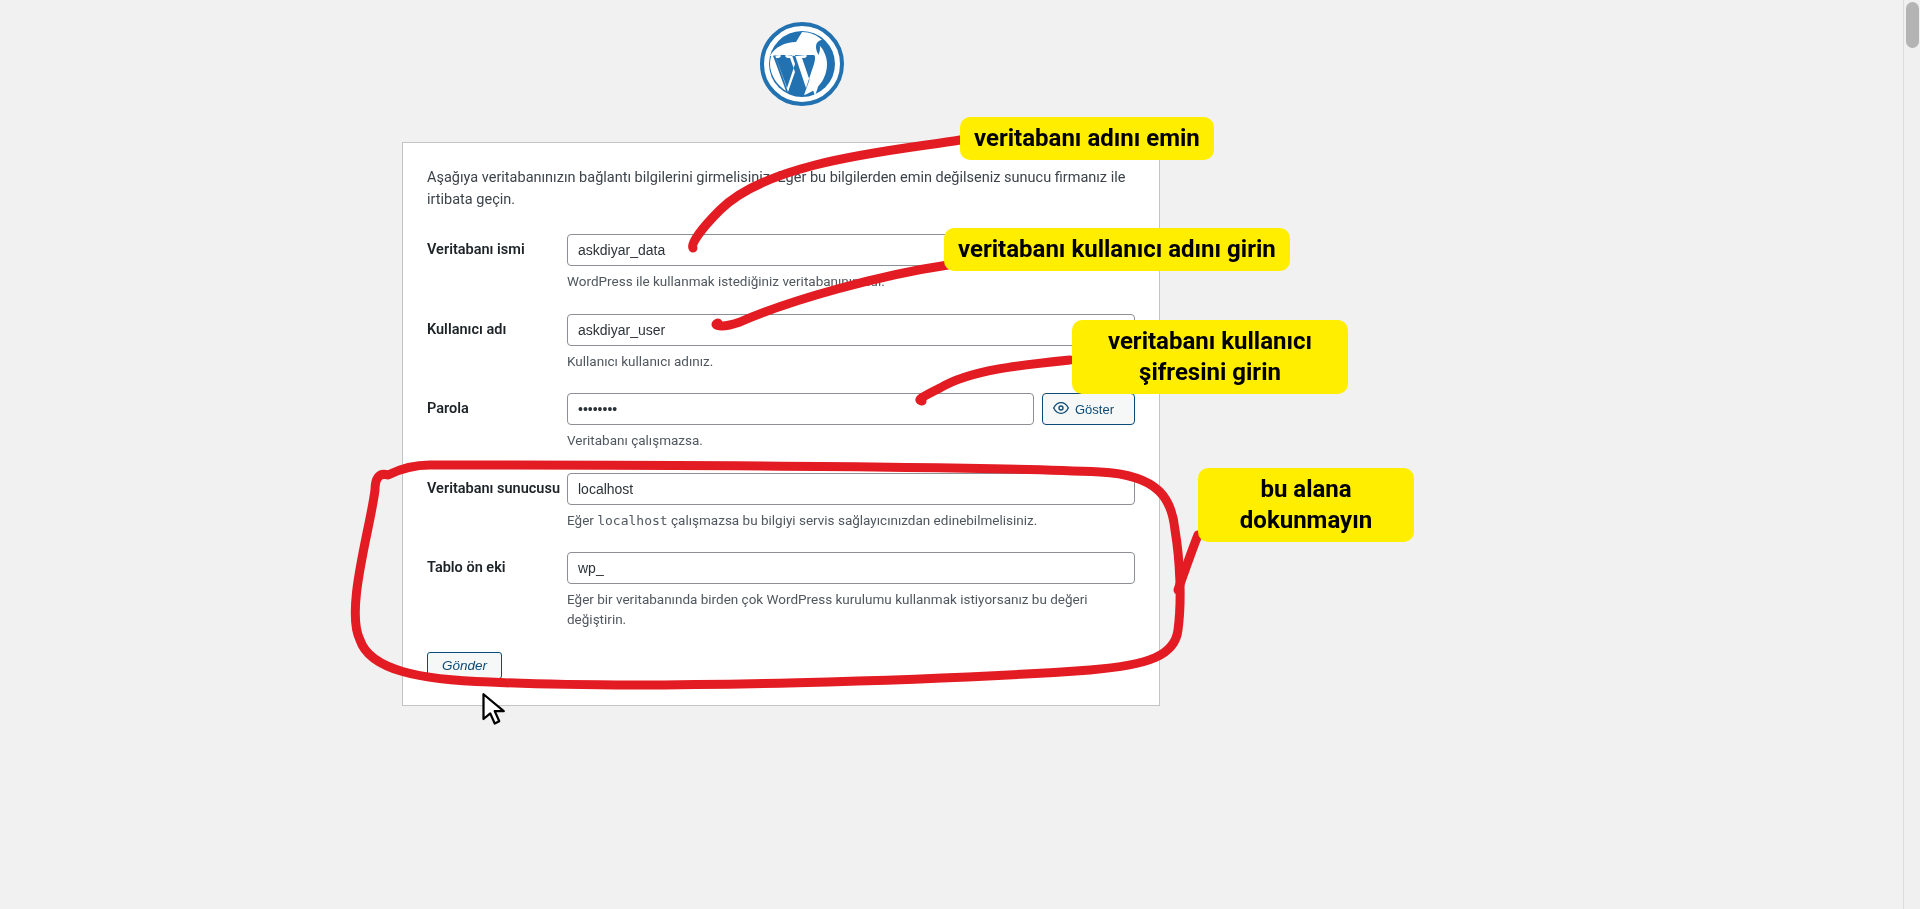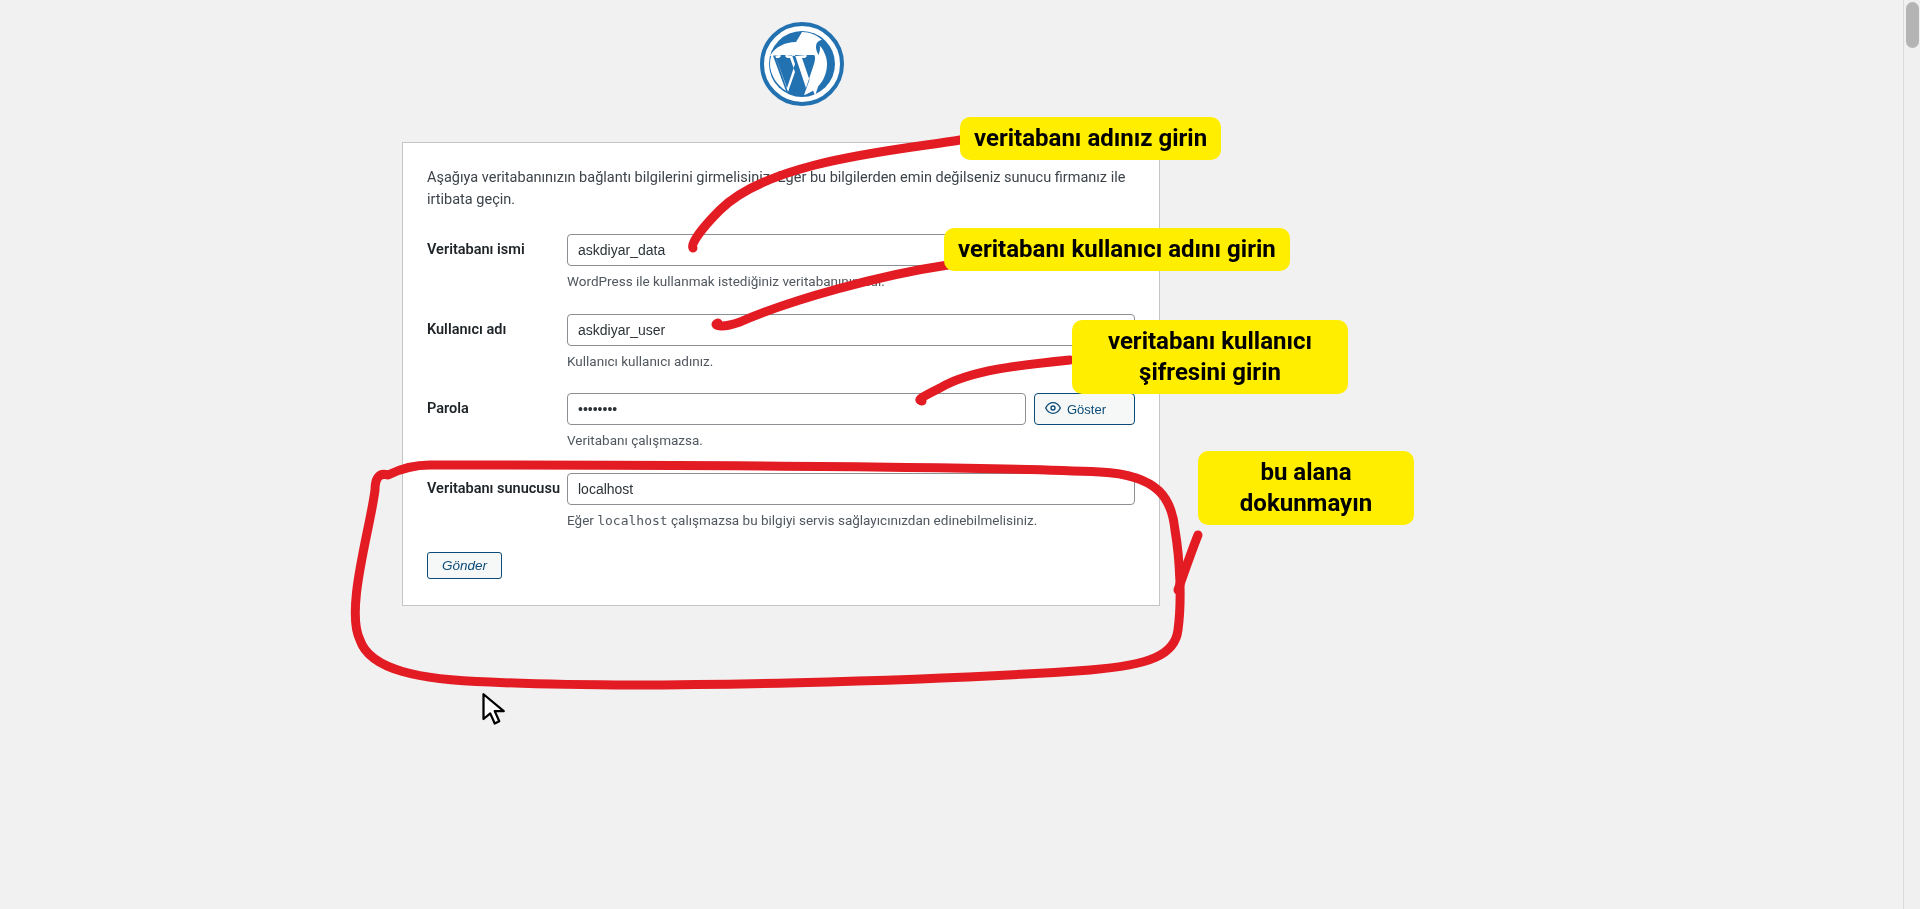--- a/index.html
+++ b/index.html
@@ -85,21 +85,21 @@
     display: flex;
     gap: 8px;
   }
   .form-field .pwd-wrap input { flex: 1; }
   .show-btn {
     height: 32px;
     border: 1px solid #0a4b78;
     color: #0a4b78;
     background: #f6f7f7;
     border-radius: 4px;
-    padding: 0 28px 0 10px;
+    padding: 0 20px 0 10px;
     font-size: 13px;
     display: inline-flex;
     align-items: center;
     gap: 6px;
     cursor: pointer;
   }
   .show-btn svg { width: 16px; height: 16px; }
   .desc {
     font-size: 13.5px;
     color: #50575e;
@@ -218,20 +218,27 @@
     <div class="form-row">
       <div class="form-label">Veritabanı sunucusu</div>
       <div class="form-field">
         <input type="text" value="localhost" style="">
         <div class="desc">
           <span>Eğer </span><code>localhost</code><span> çalışmazsa bu bilgiyi servis sağlayıcınızdan edinebilmelisiniz.</span>
         </div>
       </div>
     </div>
 
+    <div class="form-row">
+      <div class="form-label">Tablo ön eki</div>
+      <div class="form-field">
+        <input type="text" value="wp_" style="">
+        <div class="desc">Eğer bir veritabanında birden çok WordPress kurulumu kullanmak istiyorsanız bu değeri değiştirin.</div>
+      </div>
+    </div>
 
   </div>
 
   <div class="submit-row">
     <button class="submit-btn">Gönder</button>
   </div>
 
 </div>
 
 <svg class="red-svg">
@@ -240,22 +247,22 @@
 
   <path d="M948 265 C880 275 790 300 740 322 C720 329 712 325 718 323"></path>
 
   <path d="M1070 360 C1020 365 970 370 940 388 C920 398 917 400 922 401"></path>
 
   <path d="M388 475 C378 472 375 480 375 490 C370 530 345 610 360 640 C370 670 420 680 490 682 C650 690 950 680 1090 670 C1150 665 1175 655 1178 630 C1182 600 1180 560 1175 530 C1172 500 1160 475 1100 472 C950 465 550 465 430 465 C410 465 398 470 388 475 Z"></path>
 
   <path d="M1178 590 C1185 570 1192 550 1198 535"></path>
 </svg>
 
-<div class="annotation" style="top:117px; left:960px;">veritabanı adınız girin</div>
+<div class="annotation" style="top:117px; left:960px;">veritabanı adını emin</div>
 <div class="annotation" style="top:228px; left:944px;">veritabanı kullanıcı adını girin</div>
 <div class="annotation multi" style="top:320px; left:1072px; width:276px;">veritabanı kullanıcı şifresini girin</div>
-<div class="annotation multi" style="top:451px; left:1198px; width:216px;">bu alana dokunmayın</div>
+<div class="annotation multi" style="top:468px; left:1198px; width:216px;">bu alana dokunmayın</div>
 
 <div class="cursor">
   <svg viewBox="0 0 32 32">
     <path d="M4 2 L4 24 L10 19 L14 28 L18 26 L14 17 L22 17 Z" fill="#fff" stroke="#000" stroke-width="2" stroke-linejoin="round"></path>
   </svg>
 </div>
 
 </body></html>

